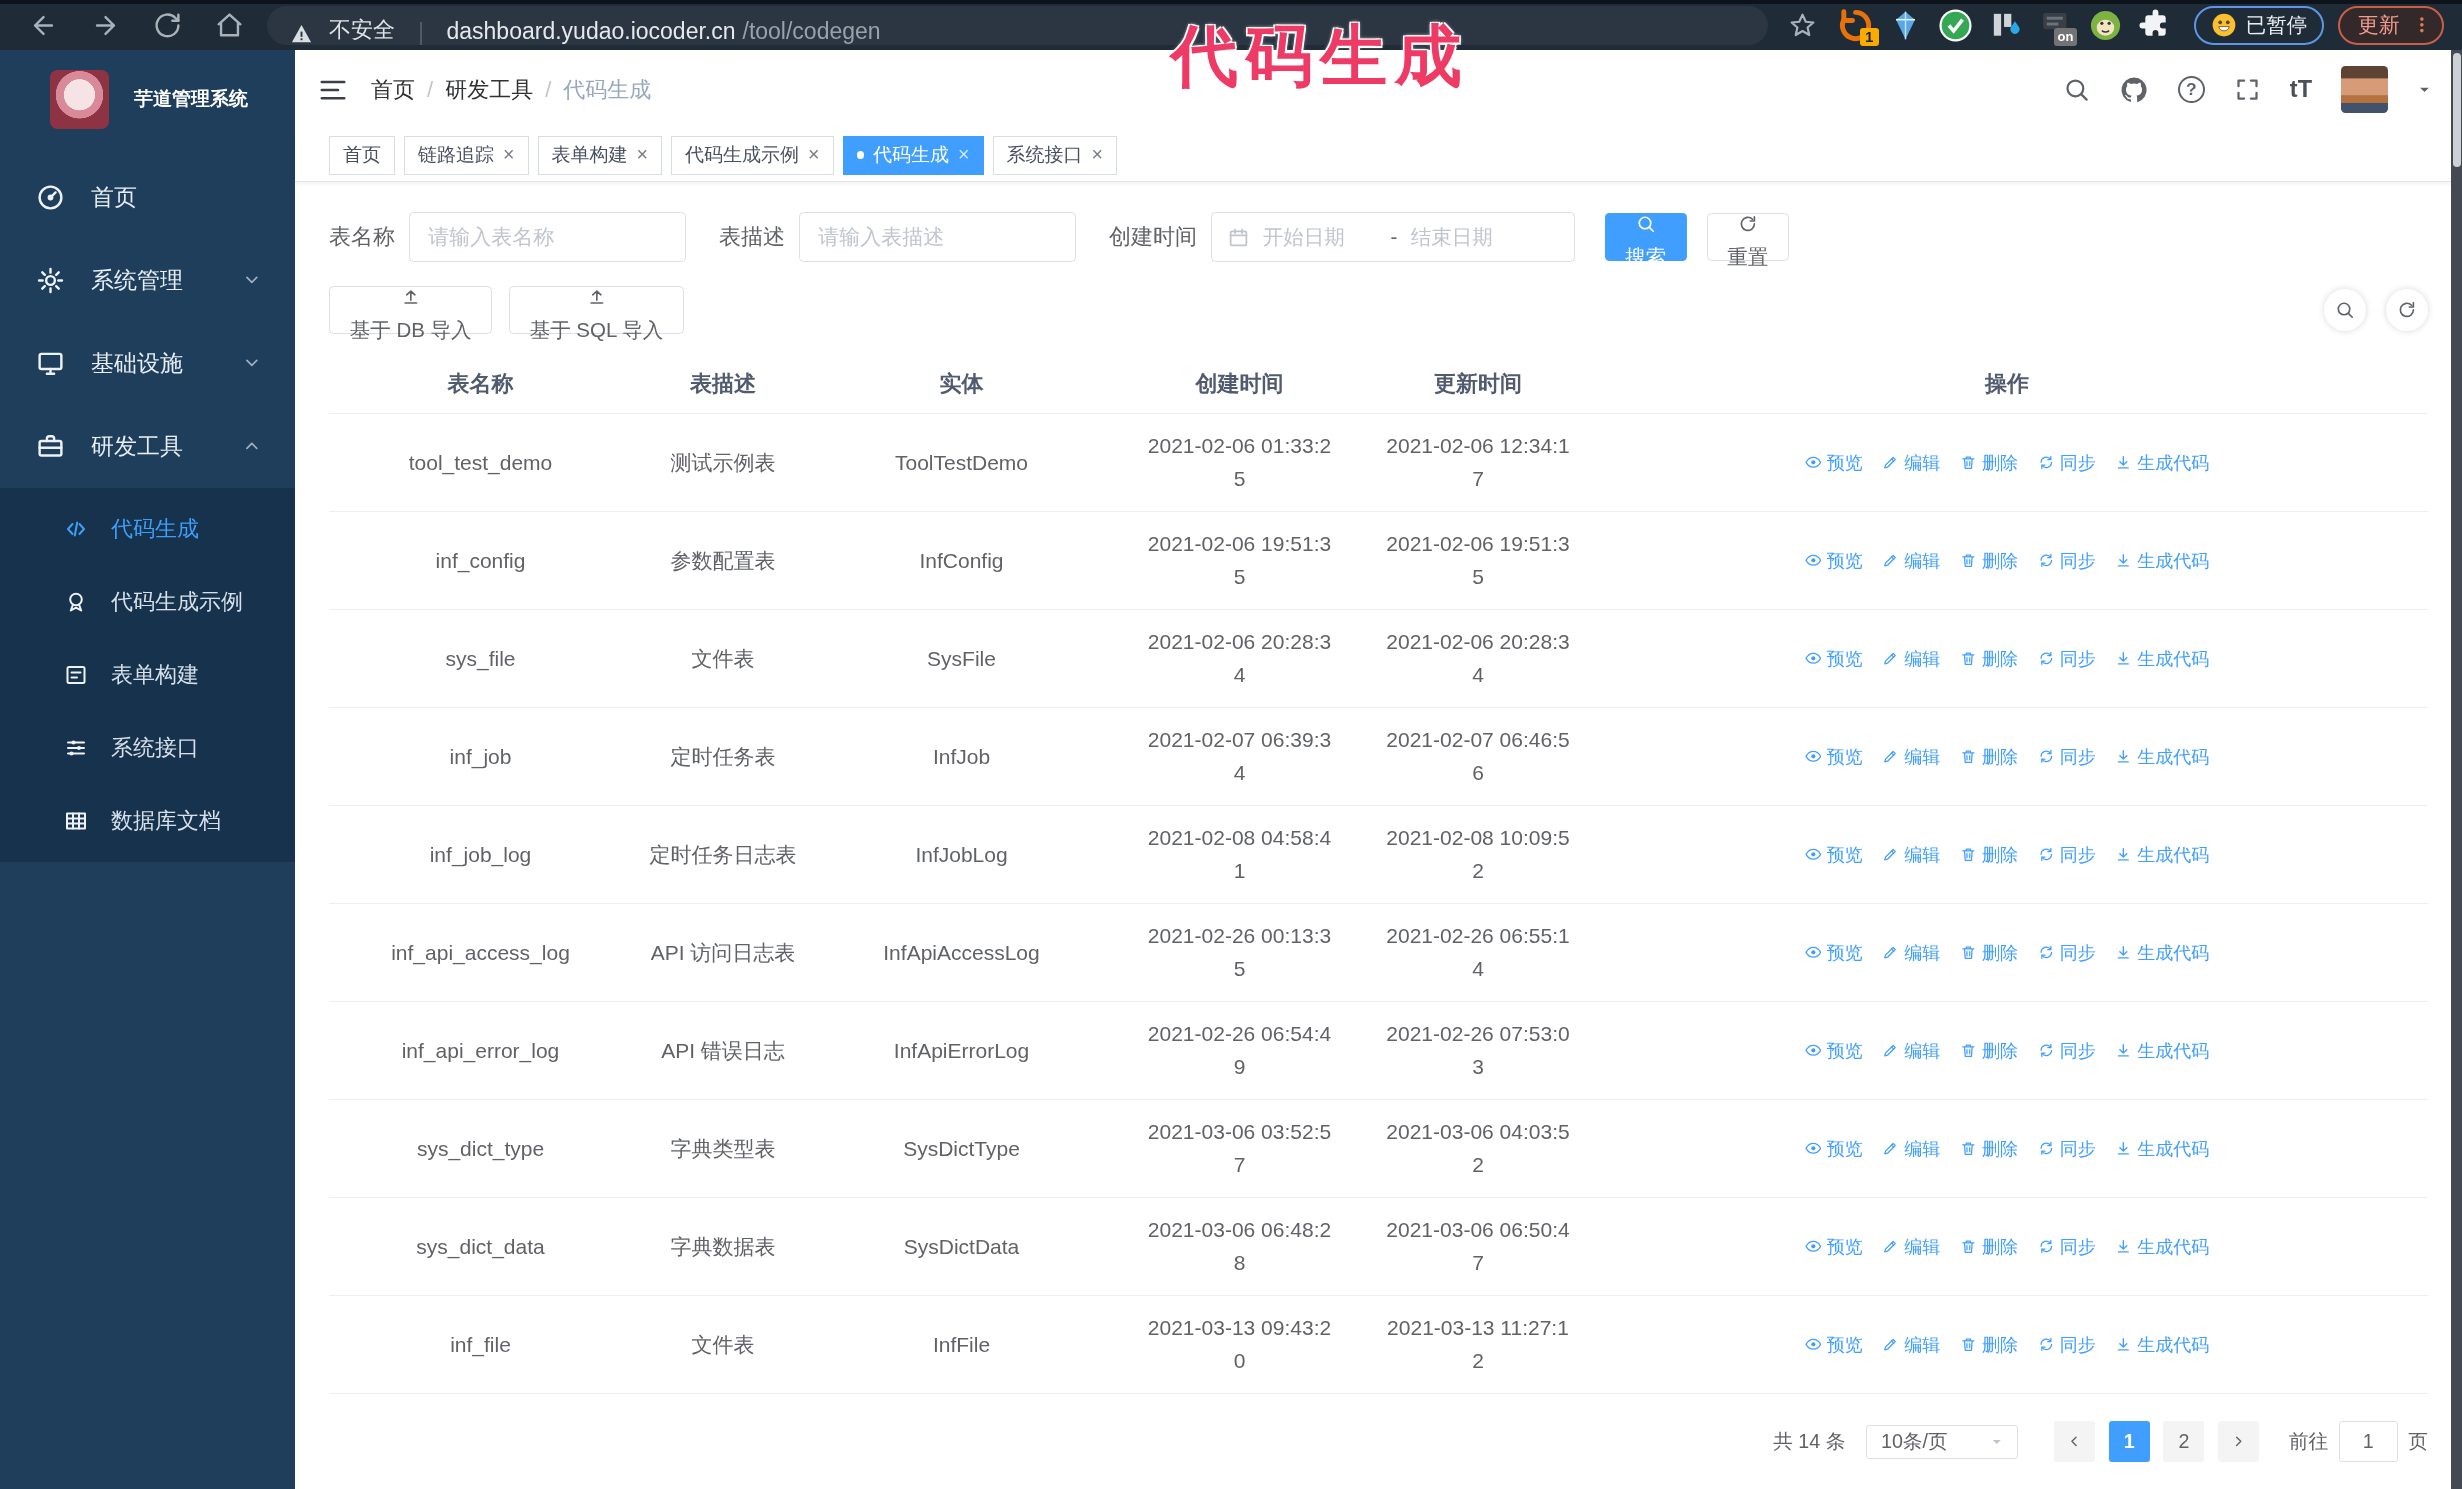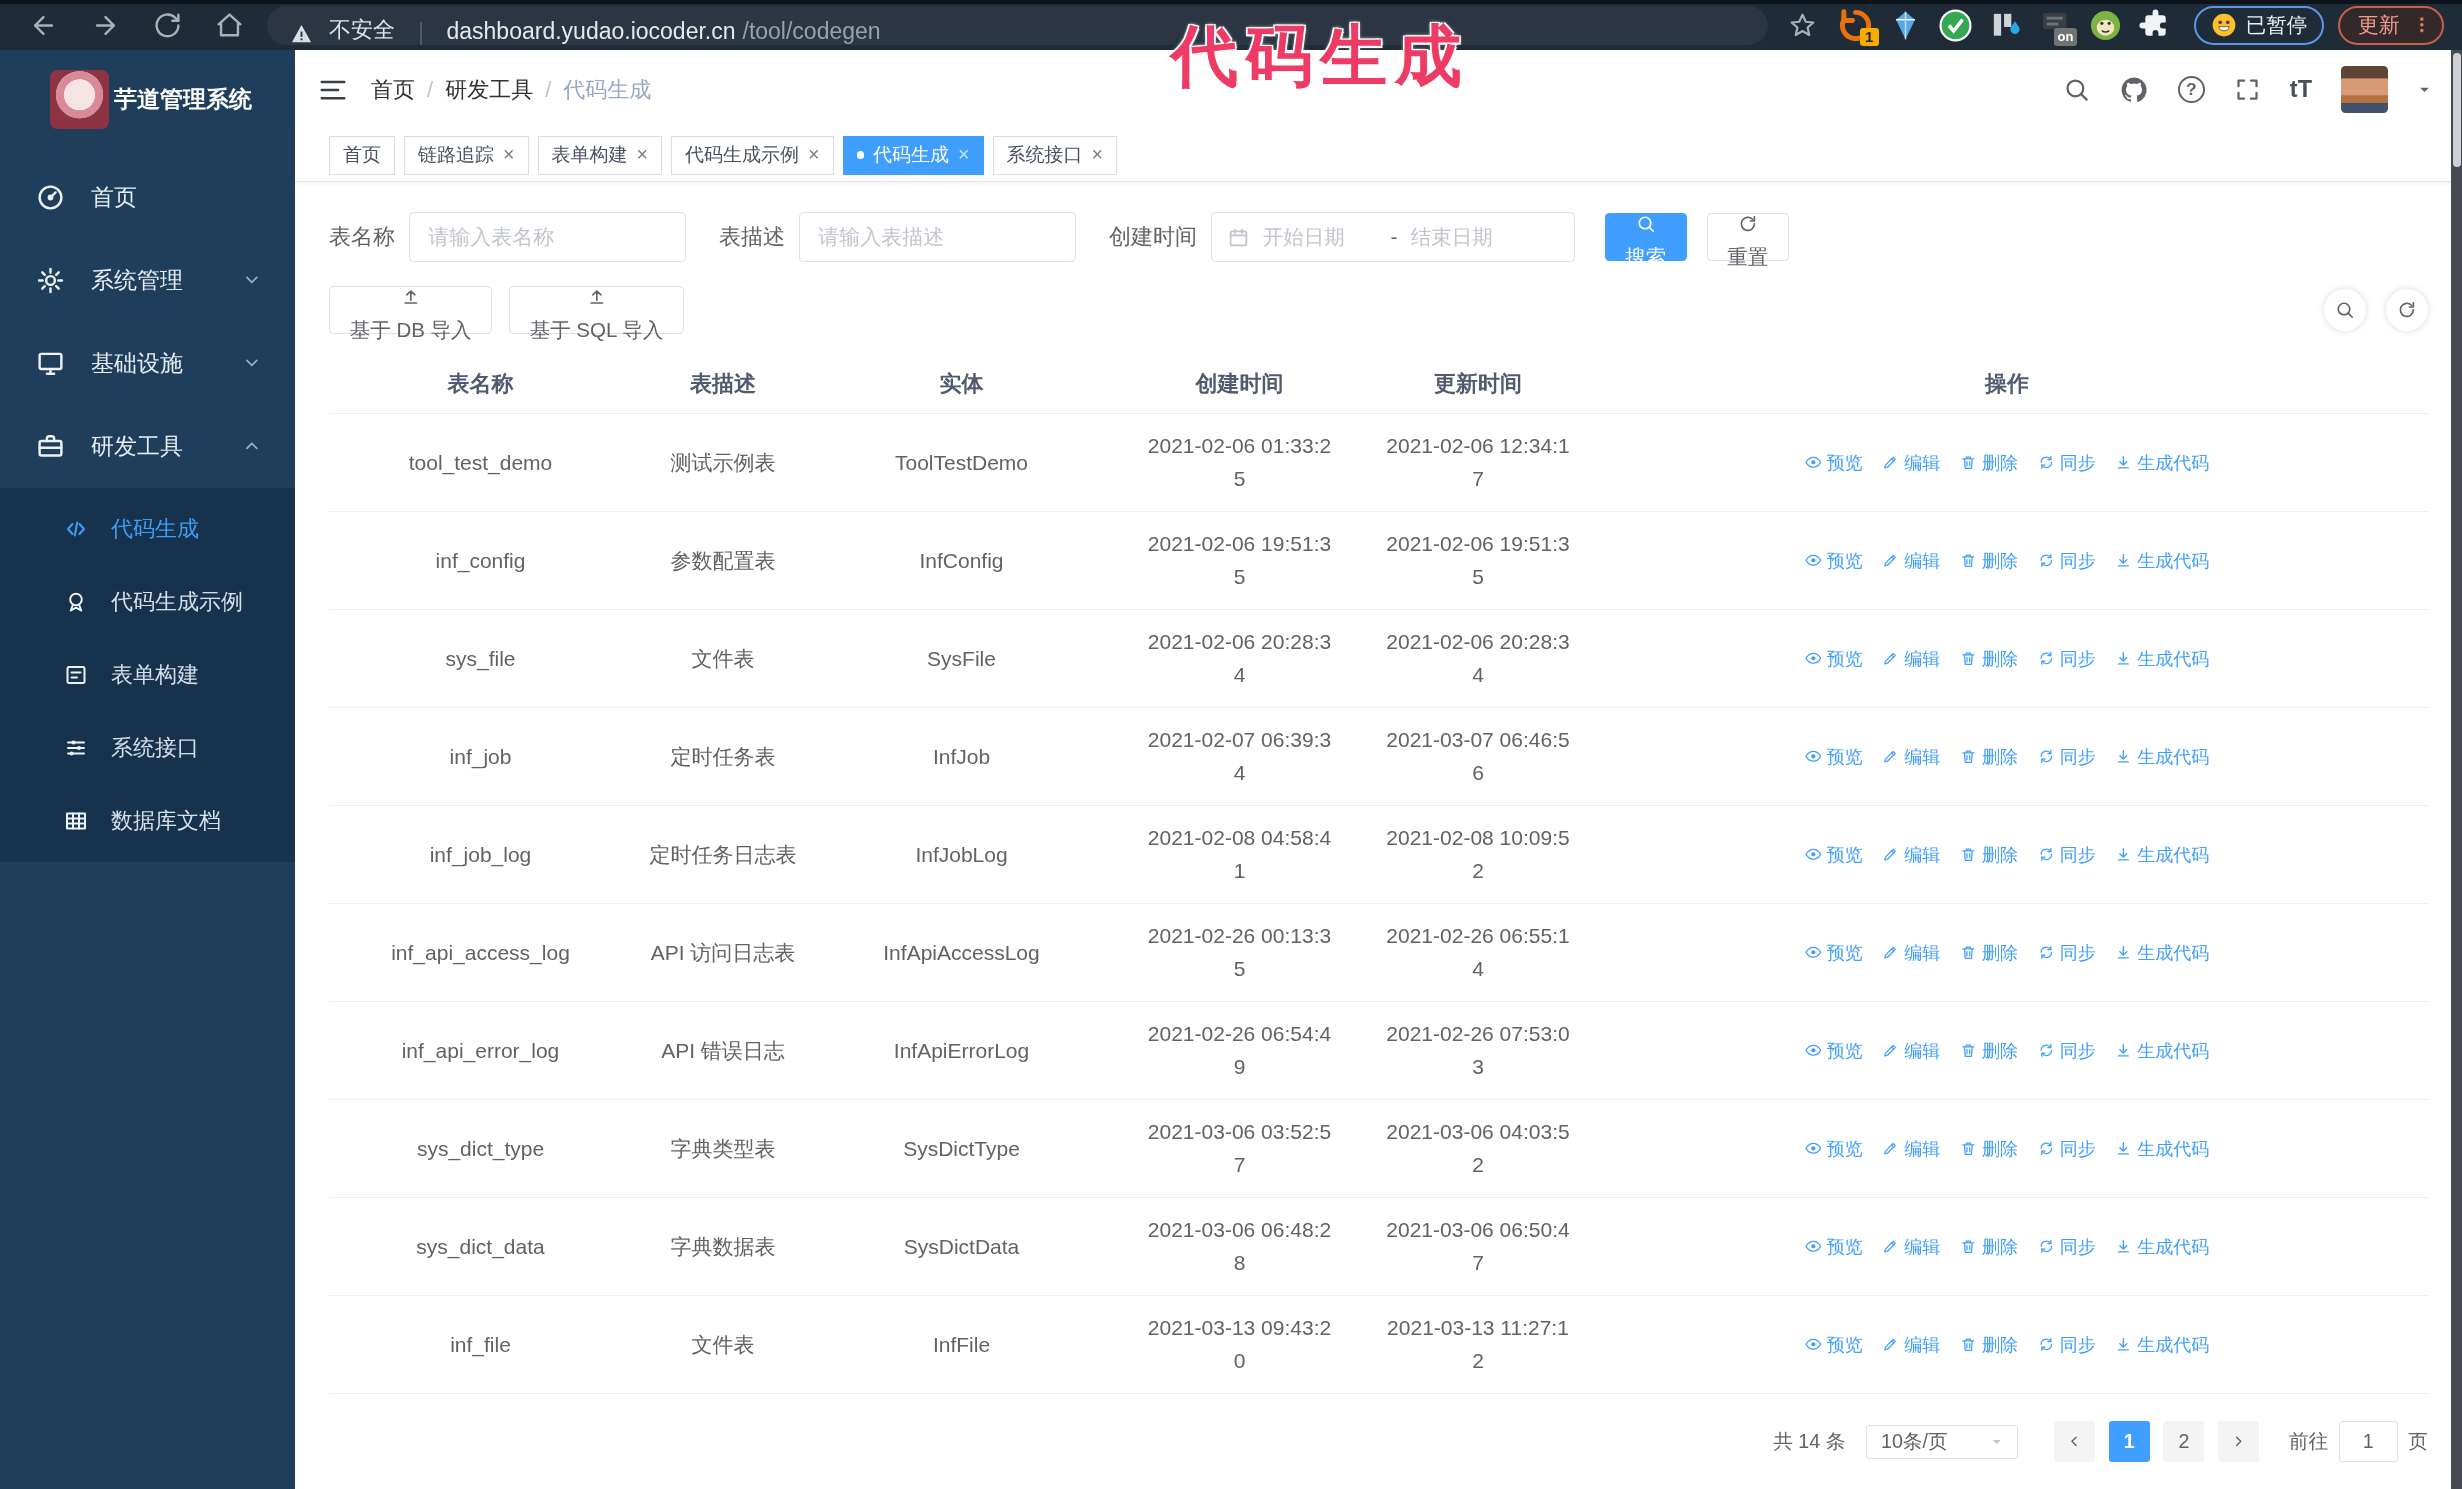--- a/index.html
+++ b/index.html
@@ -32,21 +32,21 @@
   
   #overlay-title{position:absolute;top:10.6px;left:1171px;z-index:99;font-size:67px;font-weight:700;letter-spacing:7.6px;pointer-events:none;
     text-shadow:0 0 2.3px #fff,0 0 4.5px #fff,1.5px 1.5px 0 #fff,-1.5px -1.5px 0 #fff,1.5px -1.5px 0 #fff,-1.5px 1.5px 0 #fff;}
 
   
   #app{display:flex;height:1440px;}
   #sidebar{width:295px;flex:none;background:#1f3e5c;display:flex;flex-direction:column;overflow:hidden;}
   #logo-row{height:98px;display:flex;align-items:center;padding-left:50px;cursor:pointer;}
   #logo-img{width:59px;height:59px;border-radius:7.6px;flex:none;
     background:radial-gradient(circle at 50% 42%,#f6e3e6 0 34%,#d98a9a 35% 52%,#8d3344 53% 100%);}
-  #app-title{margin-left:5px;font-size:23px;font-weight:700;color:#fff;white-space:nowrap;}
+  #app-title{margin-left:25px;font-size:19px;font-weight:700;color:#fff;white-space:nowrap;}
   #menu-top{padding-top:7.6px;}
   .menu-item{height:83px;display:flex;align-items:center;padding:0 33px 0 36px;font-size:23px;color:#e6edf3;cursor:pointer;}
   .mi-icon{width:29px;height:29px;color:#edf2f6;flex:none;}
   .mi-label{margin-left:26px;flex:1;white-space:nowrap;}
   .mi-chev{width:19.7px;height:19.7px;color:#9fb2c3;flex:none;}
   #submenu{background:#16324c;padding:4.5px 0;}
   .sub-item{height:73px;display:flex;align-items:center;padding-left:64px;font-size:22px;color:#d6e0ea;cursor:pointer;}
   .sub-item .mi-icon{width:24px;height:24px;}
   .sub-item .mi-label{margin-left:23px;}
   .sub-item.active{color:#3f9ef8;}
@@ -622,21 +622,21 @@
                         </svg>
                       </span>生成代码</span>
                   </div>
                 </div>
               </div>
               <div class="tr">
                 <div class="td c0">inf_job</div>
                 <div class="td c1">定时任务表</div>
                 <div class="td c2">InfJob</div>
                 <div class="td c3"><span class="dl">2021-02-07 06:39:34</span></div>
-                <div class="td c4"><span class="dl">2021-03-07 06:46:56</span></div>
+                <div class="td c4"><span class="dl">2021-02-07 06:46:56</span></div>
                 <div class="td c5">
                   <div class="actions">
                     <span class="alink"><span class="aicon">
                         <svg viewBox="0 0 24 24">
                           <path d="M1.5 12S5.5 5 12 5s10.5 7 10.5 7-4 7-10.5 7S1.5 12 1.5 12z" fill="none" stroke="currentColor" stroke-width="1.8"></path>
                           <circle cx="12" cy="12" r="3" fill="currentColor"></circle>
                         </svg>
                       </span>预览</span>
                     <span class="alink"><span class="aicon">
                         <svg viewBox="0 0 24 24" fill="none" stroke="currentColor" stroke-width="2" stroke-linecap="round" stroke-linejoin="round">

